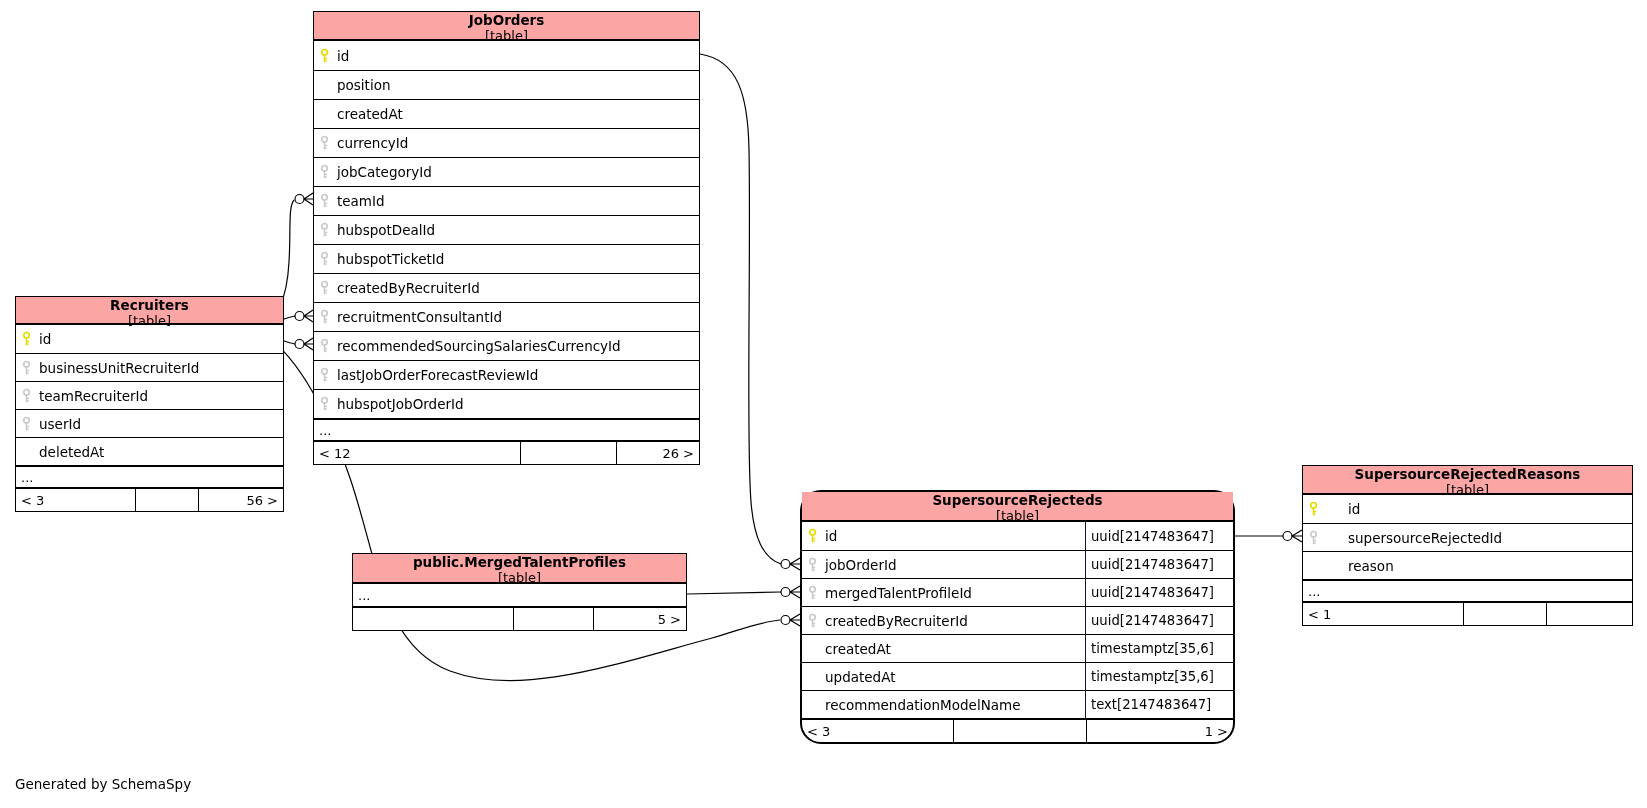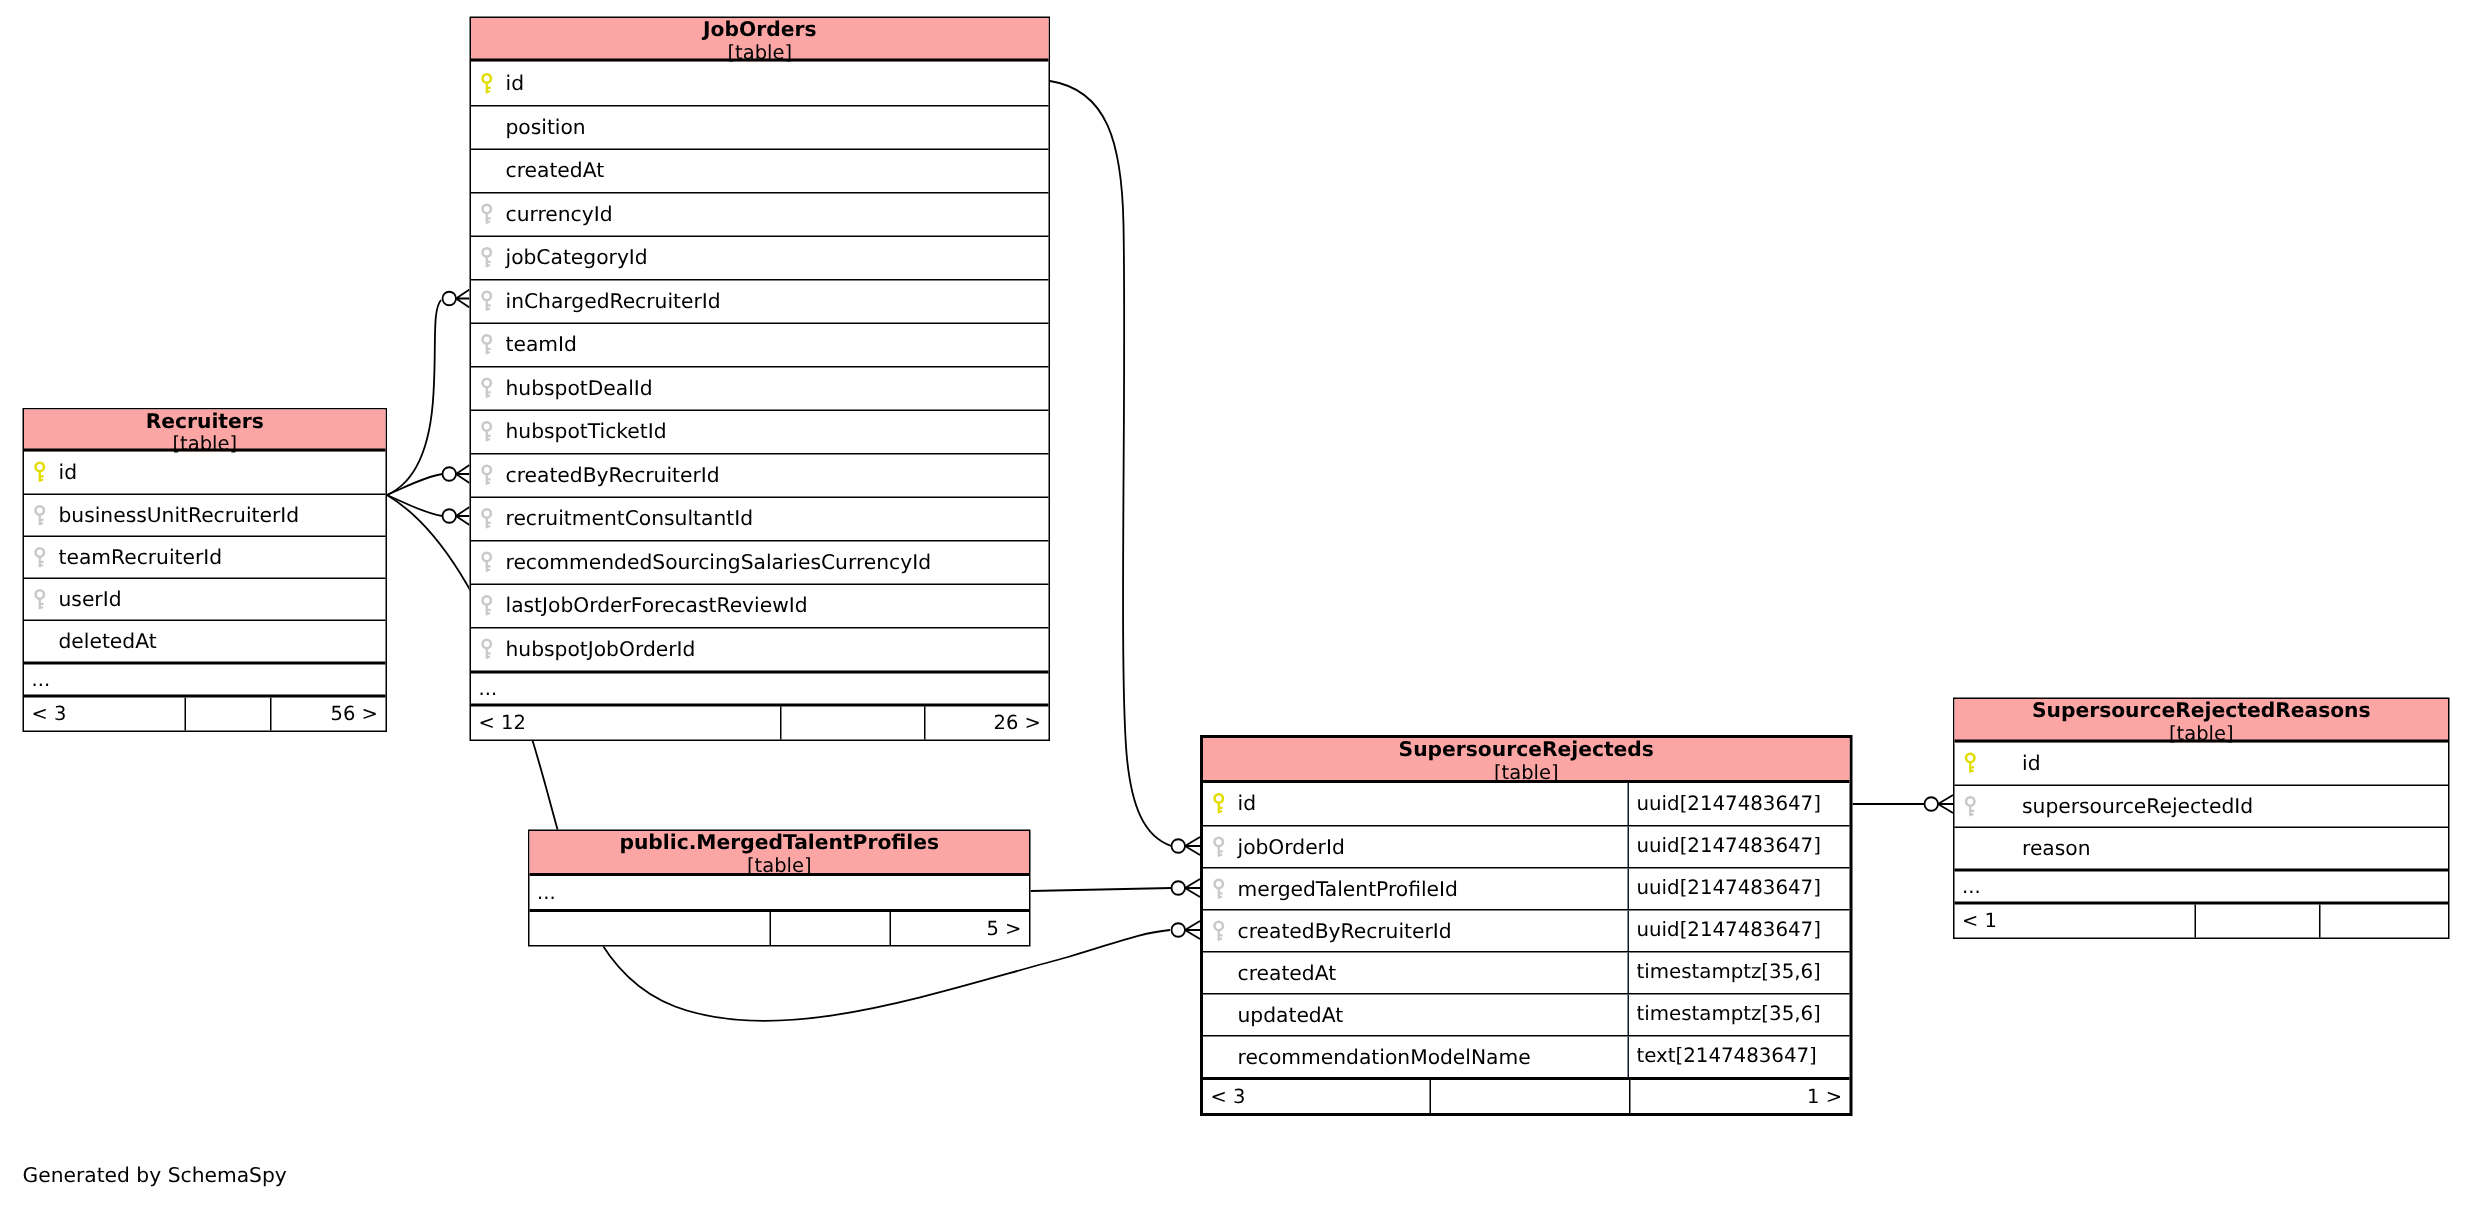--- a/index.html
+++ b/index.html
@@ -87,21 +87,21 @@
       <path d="M 790 592 L 800 586 M 790 592 L 800 592 M 790 592 L 800 598"></path>
     </g>
 
     <g>
       <path d="M 1235 536 L 1283 536"></path>
       <circle cx="1287.5" cy="536" r="4.5"></circle>
       <path d="M 1292 536 L 1302 530 M 1292 536 L 1302 536 M 1292 536 L 1302 542"></path>
     </g>
   </svg>
 
-  <div class="tbl" style="left:15px; top:272px; width:243px;">
+  <div class="tbl" style="left:15px; top:296px; width:269px;">
     <div class="tbl-header" style="height:28px;">
       <span class="tbl-name">Recruiters</span>
       <span class="tbl-tag">[table]</span>
     </div>
     <div class="trow first">
       <span class="kico pk">
           <svg viewBox="0 0 11 16">
             <circle cx="5.5" cy="4.3" r="2.8"></circle>
             <path d="M5.5 7.1V14.2M5.5 10.5H8.1M5.5 12.9H7.7"></path>
           </svg>
@@ -187,29 +187,20 @@
         </span>
       <span class="cname">jobCategoryId</span>
     </div>
     <div class="trow h29">
       <span class="kico fk">
           <svg viewBox="0 0 11 16">
             <circle cx="5.5" cy="4.3" r="2.8"></circle>
             <path d="M5.5 7.1V14.2M5.5 10.5H8.1M5.5 12.9H7.7"></path>
           </svg>
         </span>
-      <span class="cname">inChargedRecruiterId</span>
-    </div>
-    <div class="trow h29">
-      <span class="kico fk">
-          <svg viewBox="0 0 11 16">
-            <circle cx="5.5" cy="4.3" r="2.8"></circle>
-            <path d="M5.5 7.1V14.2M5.5 10.5H8.1M5.5 12.9H7.7"></path>
-          </svg>
-        </span>
       <span class="cname">teamId</span>
     </div>
     <div class="trow h29">
       <span class="kico fk">
           <svg viewBox="0 0 11 16">
             <circle cx="5.5" cy="4.3" r="2.8"></circle>
             <path d="M5.5 7.1V14.2M5.5 10.5H8.1M5.5 12.9H7.7"></path>
           </svg>
         </span>
       <span class="cname">hubspotDealId</span>
@@ -282,21 +273,21 @@
       <span class="tbl-tag">[table]</span>
     </div>
     <div class="erow" style="border-top:none;">...</div>
     <div class="tfoot" style="grid-template-columns:48% 24% 28%;">
       <span class="fc"></span>
       <span class="fc mid"></span>
       <span class="fc right">5 &gt;</span>
     </div>
   </div>
 
-  <div class="tbl thick" style="left:800px; top:490px; width:435px;">
+  <div class="tbl thick" style="left:800px; top:490px; width:435px;border-radius:21px;">
     <div class="tbl-header h30">
       <span class="tbl-name">SupersourceRejecteds</span>
       <span class="tbl-tag">[table]</span>
     </div>
     <div class="trow typed first">
       <div class="cell-name">
         <span class="kico pk">
             <svg viewBox="0 0 11 16">
               <circle cx="5.5" cy="4.3" r="2.8"></circle>
               <path d="M5.5 7.1V14.2M5.5 10.5H8.1M5.5 12.9H7.7"></path>

